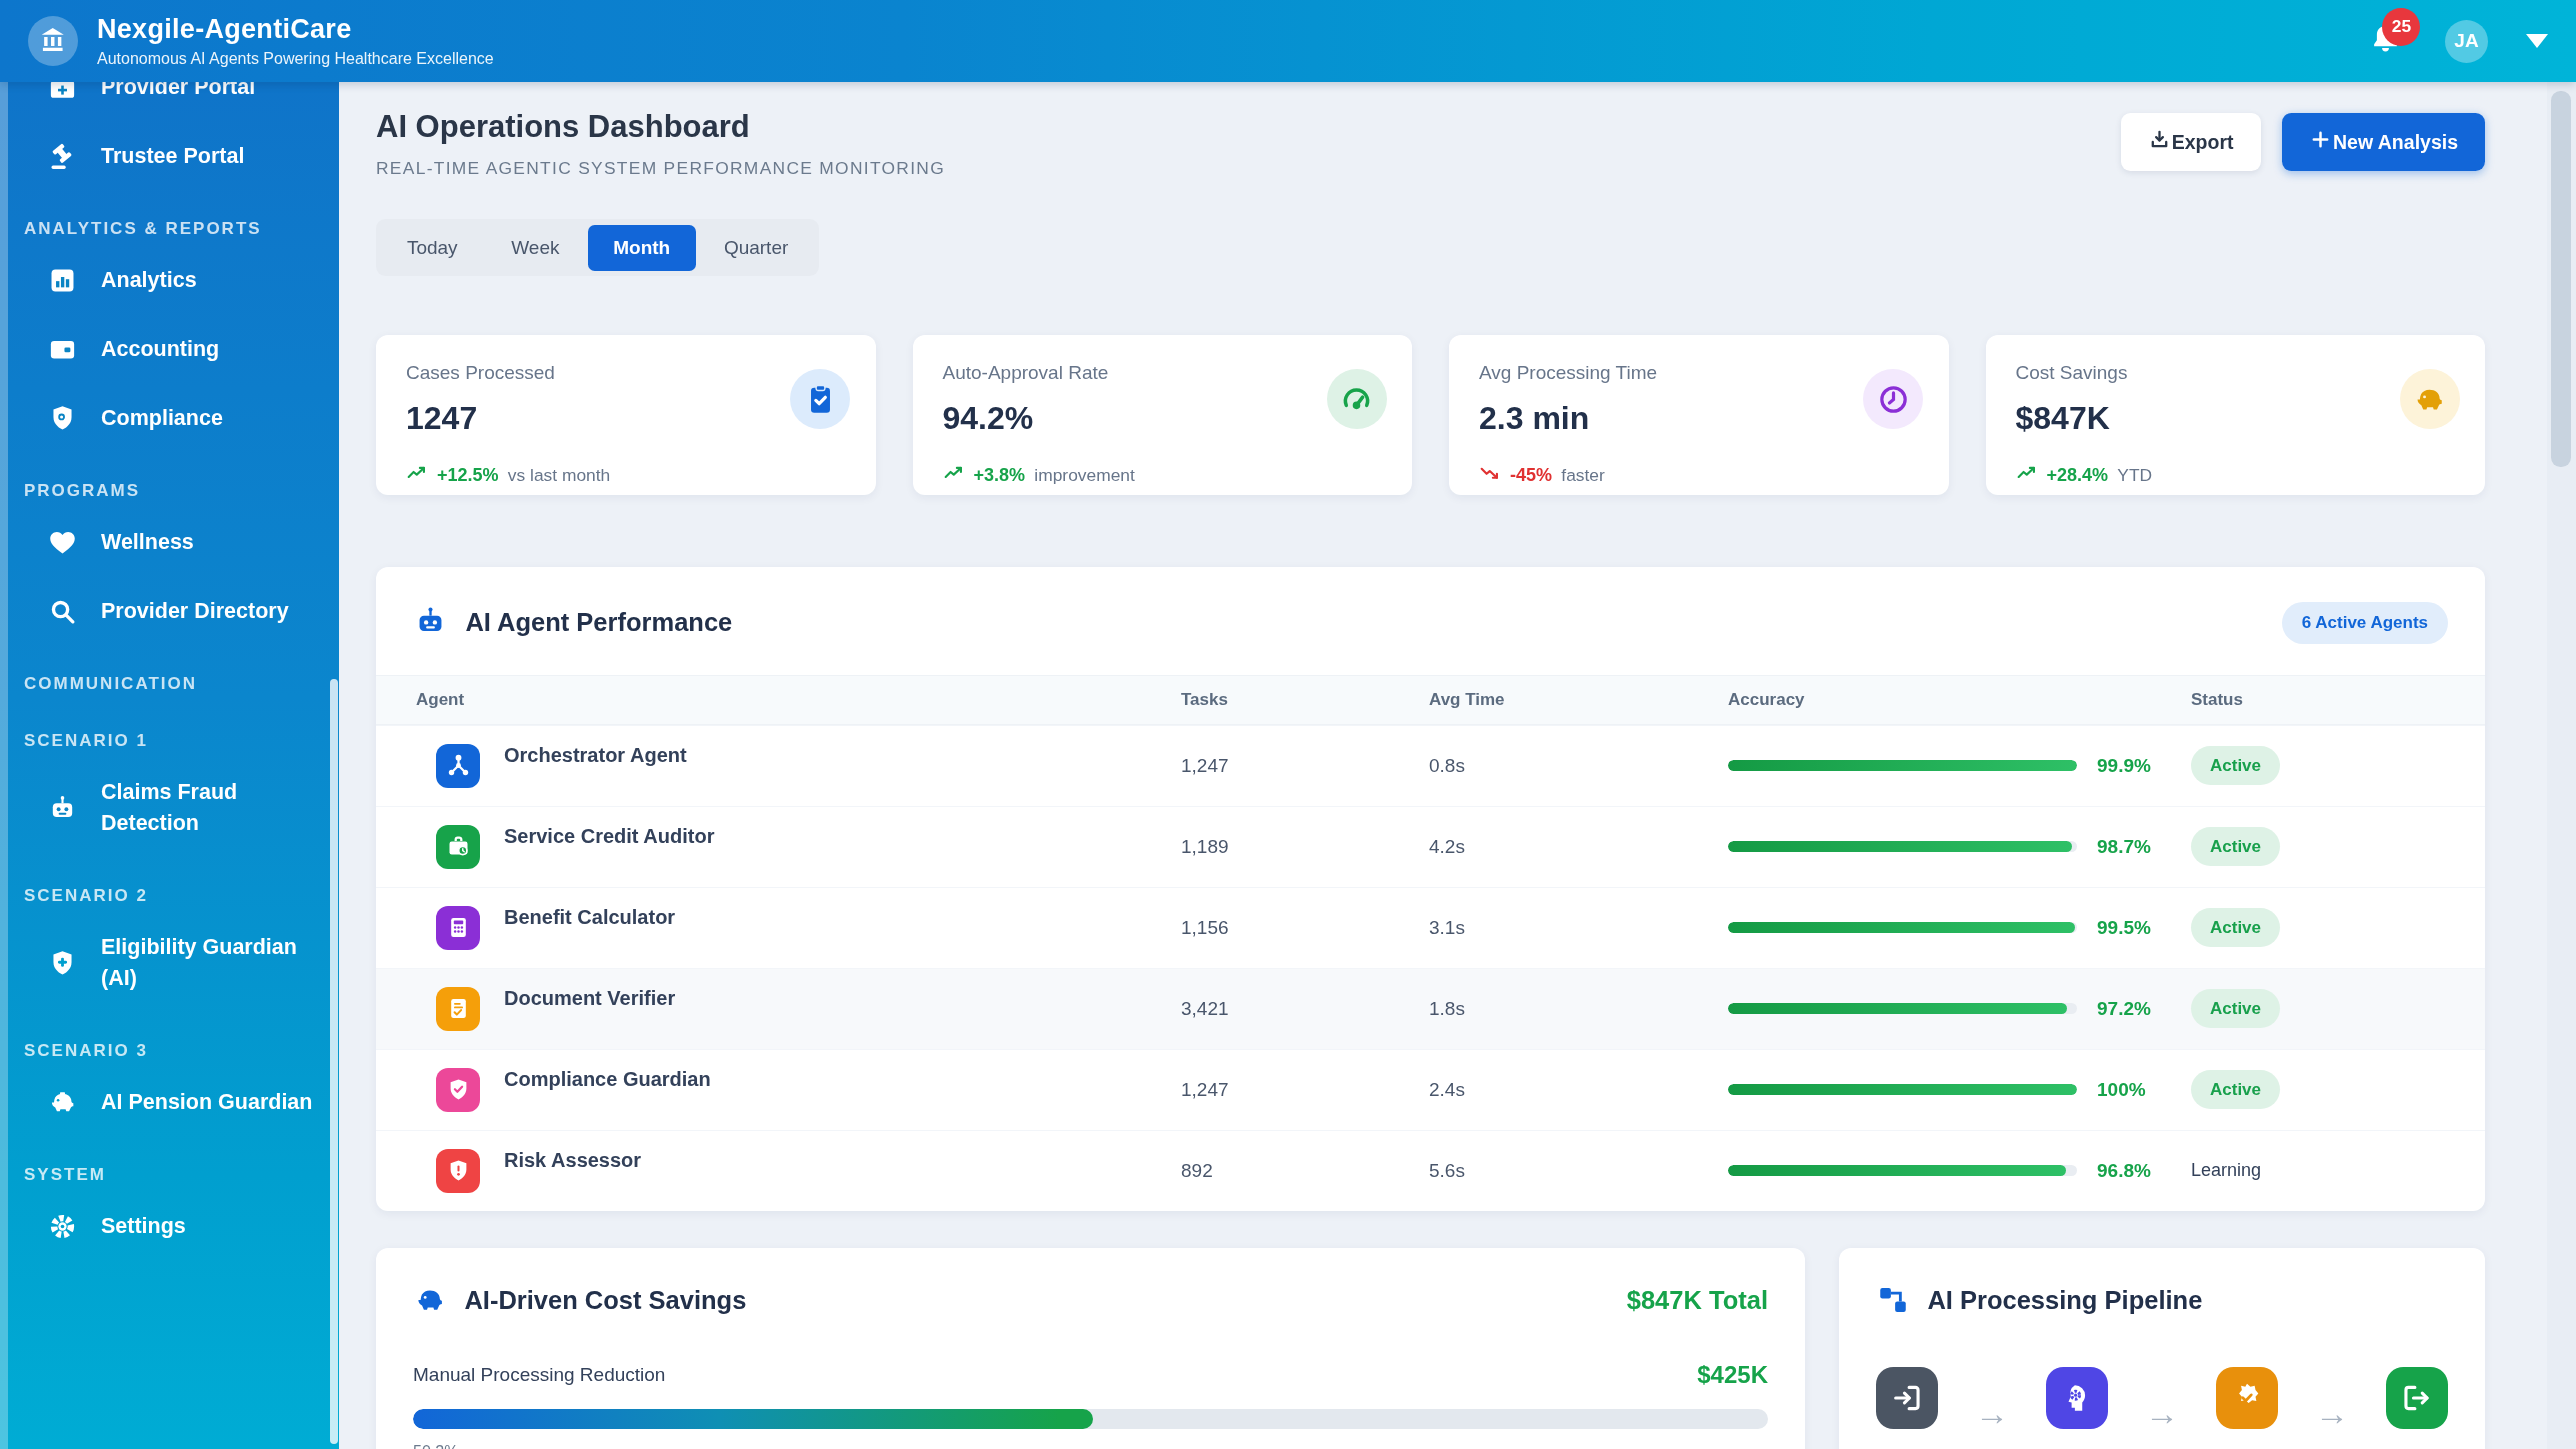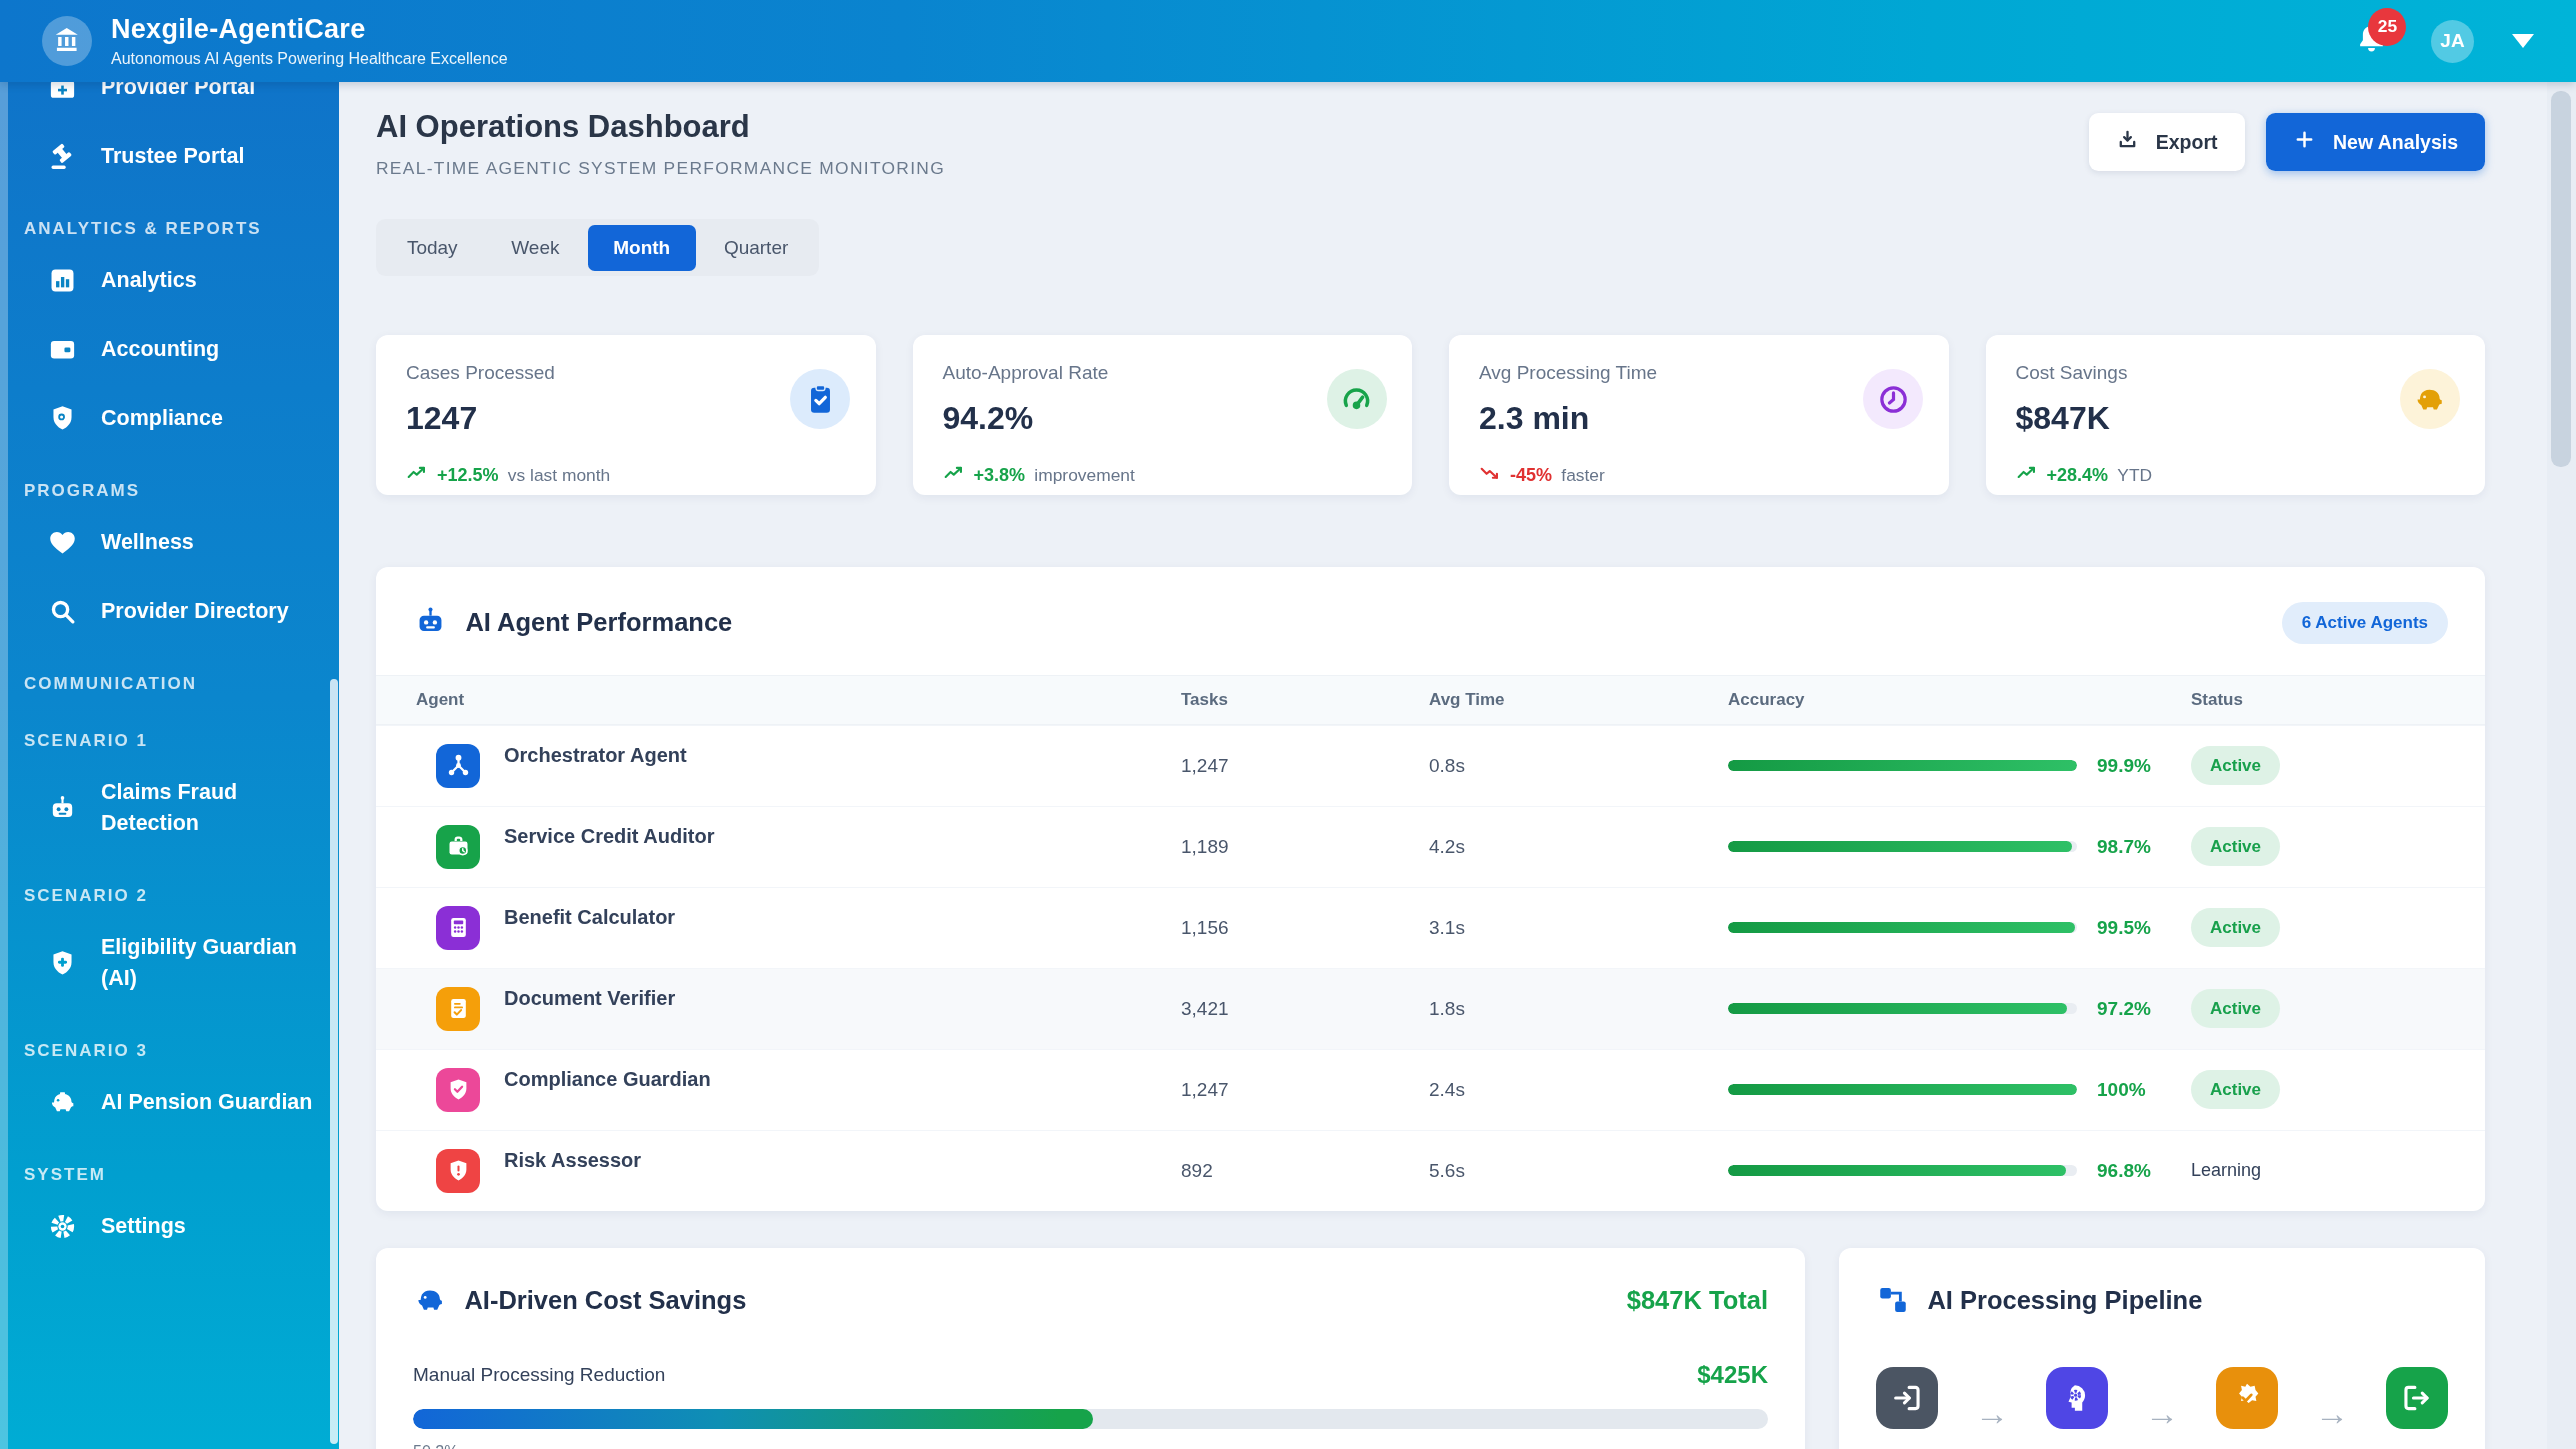--- a/index.html
+++ b/index.html
@@ -2,21 +2,21 @@
 <html style="font-size:10.7px"><head>
 <meta charset="utf-8">
 <style>
   * { margin:0; padding:0; box-sizing:border-box; }
   html,body { width:2576px; height:1449px; overflow:hidden;
     font-family:"Liberation Sans", sans-serif; background:#edf1f7; }
 
   
   .app-header { position:absolute; left:0; top:0; width:2576px; height:82px;
     background:linear-gradient(90deg,#0d76cc 0%, #0a84cf 35%, #00a7d4 75%, #00b4d8 100%);
-    display:flex; align-items:center; padding:0 42px; z-index:50;
+    display:flex; align-items:center; padding:0 28px; z-index:50;
     box-shadow:0 2.7px 8px rgba(0,40,80,.18); }
   .logo-circle { width:50px; height:50px; border-radius:50%; background:rgba(255,255,255,.28);
     display:flex; align-items:center; justify-content:center; margin-right:19px; flex:none; }
   .brand-block { display:flex; flex-direction:column; gap:5.4px; }
   .brand-title { color:#fff; font-size:27px; font-weight:bold; letter-spacing:0.3px; }
   .brand-tagline { color:rgba(255,255,255,.92); font-size:16px; }
   .header-right { margin-left:auto; display:flex; align-items:center; gap:38px; }
   .bell-wrap { position:relative; width:43px; height:43px; display:flex; align-items:center; justify-content:center; cursor:pointer; }
   .notif-badge { position:absolute; top:-12px; right:-13.4px; min-width:38px; height:38px;
     background:#e8373d; border-radius:50%; color:#fff; font-size:17.4px; font-weight:bold;
@@ -42,21 +42,21 @@
   .nav-item .ico { width:31px; height:31px; flex:none; display:flex; align-items:center; justify-content:center; }
   .nav-item .lbl { font-size:21.5px; font-weight:600; line-height:1.45; max-width:221px; }
 
   
   .main { position:absolute; left:339px; top:82px; width:2210px; height:1367px;
     padding:27px 64px 0 37px; }
   .page-head { display:flex; align-items:flex-start; }
   .page-title { font-size:31px; font-weight:bold; color:#2a3648; }
   .page-subtitle { margin-top:13.4px; font-size:17.4px; color:#6b7a8d; letter-spacing:1.3px; }
   .head-actions { margin-left:auto; display:flex; gap:21.5px; margin-top:4px; }
-  .btn { display:flex; align-items:center; gap:17px; font-size:19.5px; font-weight:600;
+  .btn { display:flex; align-items:center; gap:1px; font-size:19.5px; font-weight:600;
     border-radius:9.4px; padding:1px 27px; height:58px; cursor:pointer; border:none; }
   .btn-export { background:#fff; color:#2a3648; box-shadow:0 2px 6.7px rgba(20,40,80,.10); }
   .btn-primary { background:#1266d8; color:#fff; box-shadow:0 2.7px 8px rgba(18,102,216,.35); }
 
   .tabbar { margin-top:40px; display:inline-flex; background:#e7ebf1; border-radius:9.4px; padding:5.4px; gap:2.7px; }
   .tab { font-size:19px; color:#49566b; padding:12px 25.5px; border-radius:6.7px; cursor:pointer; }
   .tab.active { background:#1266d8; color:#fff; font-weight:600; }
 
   
   .stats { margin-top:59px; display:grid; grid-template-columns:repeat(4,1fr); gap:37px; }

